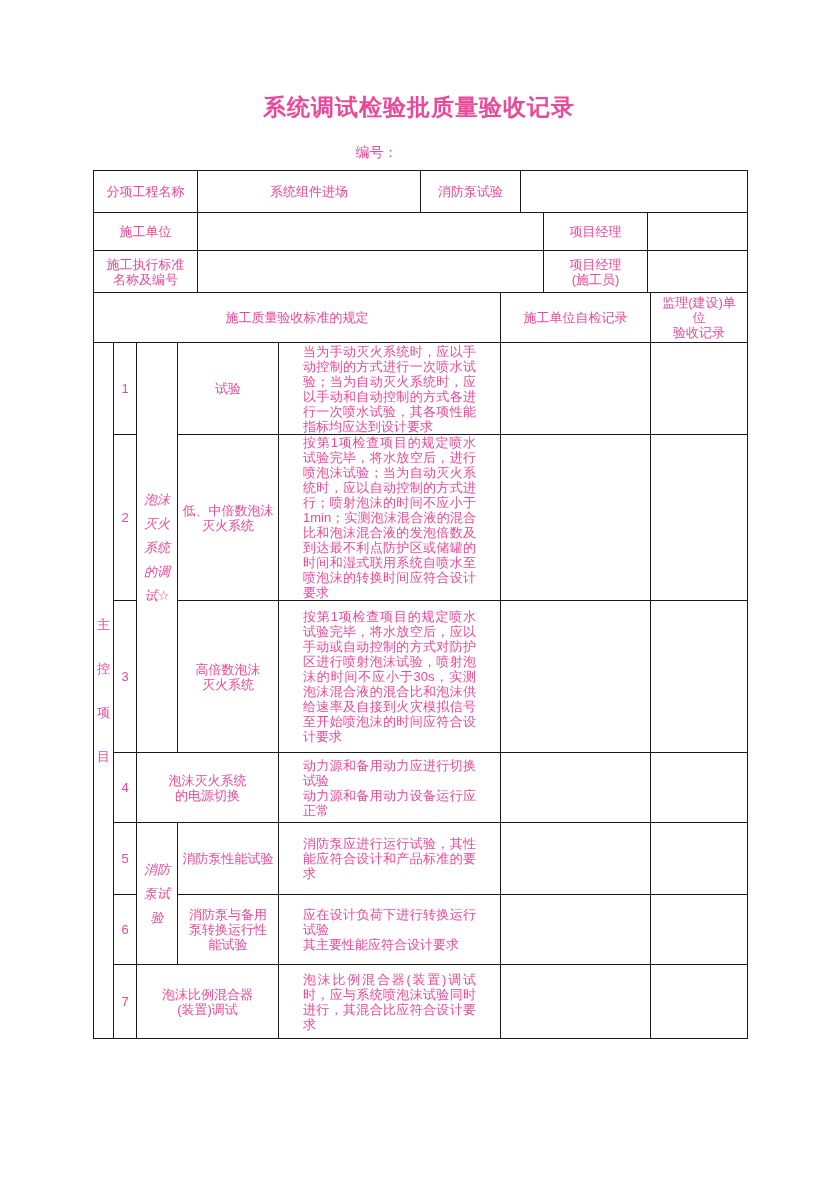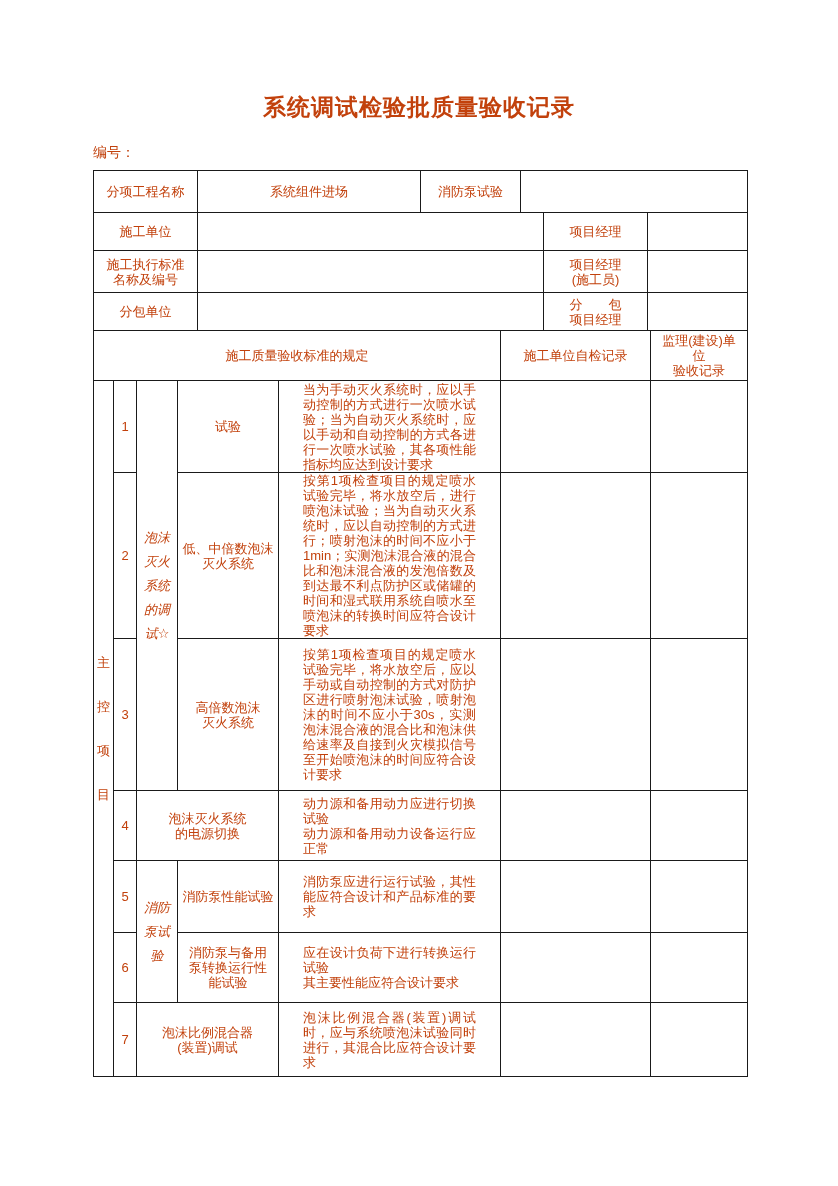--- a/index.html
+++ b/index.html
@@ -3,38 +3,38 @@
 <meta charset="utf-8">
 <style>
   * { box-sizing: border-box; }
   html, body { margin: 0; padding: 0; background: #ffffff; }
   .page {
     position: relative;
     width: 838px;
     height: 1186px;
     background: #ffffff;
     font-family: "Liberation Sans", "DejaVu Sans", sans-serif;
-    color: #c2410c;
+    color: #ec4899;
   }
   .title {
     position: absolute;
     top: 92px;
     left: 0;
     width: 100%;
     text-align: center;
     font-size: 23px;
     font-weight: 700;
     letter-spacing: 1px;
   }
   .docno {
     position: absolute;
     top: 144px;
     left: 93px;
     width: 654px;
-    text-align: left;
+    text-align: center;
     padding-right: 87px;
     font-size: 14px;
   }
   .tables {
     position: absolute;
     top: 170px;
     left: 93px;
     width: 656px;
   }
   table {
@@ -111,27 +111,20 @@
         <td></td>
         <td>项目经理</td>
         <td></td>
       </tr>
       <tr style="height:42px">
         <td>施工执行标准
 名称及编号</td>
         <td></td>
         <td>项目经理
 (施工员)</td>
-        <td></td>
-      </tr>
-      <tr style="height:38px">
-        <td>分包单位</td>
-        <td></td>
-        <td>分　　包
-项目经理</td>
         <td></td>
       </tr>
     </tbody>
       </table>
 
     <table>
       <colgroup>
         <col style="width:20px">
           <col style="width:23px">
           <col style="width:41px">

